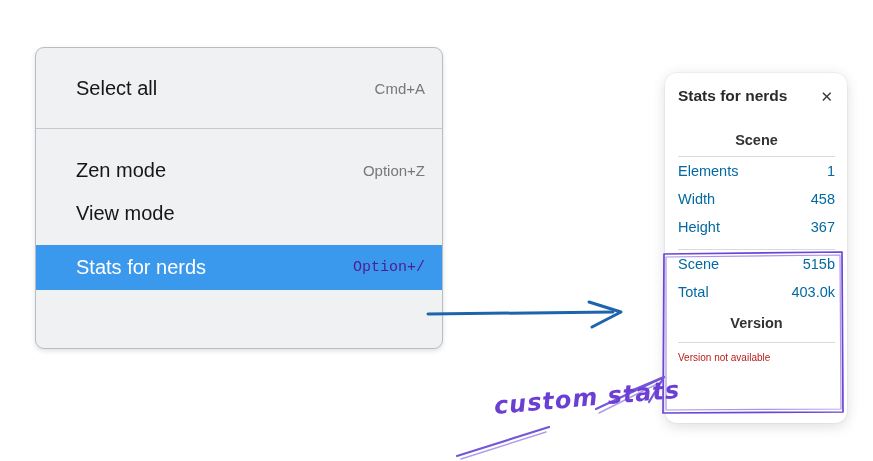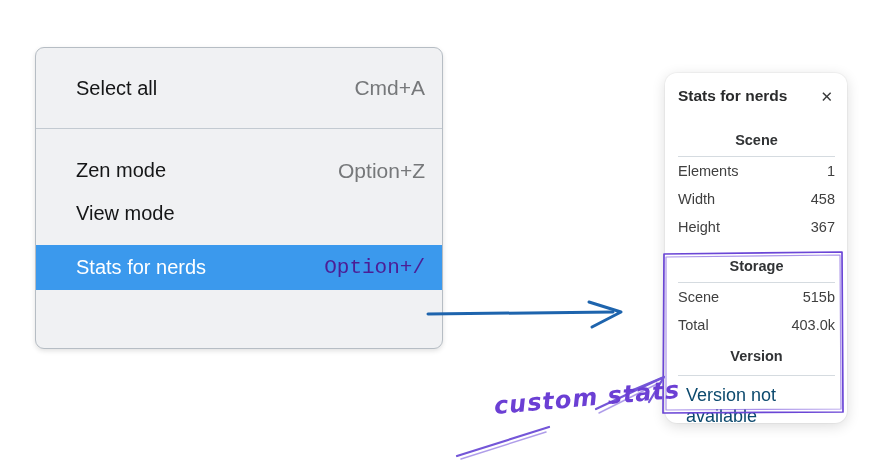--- a/index.html
+++ b/index.html
@@ -13,21 +13,21 @@
     position:absolute;left:35px;top:47px;width:408px;height:302px;
     background:#f0f1f3;border:1px solid #b6bdc4;border-radius:9px;
     box-shadow:0 2px 5px rgba(0,0,0,.12);
     box-sizing:border-box;overflow:hidden;
   }
   .menu-row{
     display:flex;justify-content:space-between;align-items:center;
     padding:0 17px 0 40px;height:43px;font-size:20px;color:#151617;
     cursor:default;
   }
-  .menu-row .shortcut{font-size:21px;color:#76787a;}
+  .menu-row .shortcut{font-size:15px;color:#76787a;}
   .menu-row.first{height:80px;}
   .menu-divider{border-top:1px solid #c3cad1;height:0;}
   .menu-group{padding-top:20px;}
   .menu-gap{height:10px;}
   .menu-row.selected{background:#3b99ed;color:#ffffff;height:45px;}
   .menu-row.selected .shortcut{color:#4c1d95;font-family:Liberation Mono, monospace;}
 
   
   .stats-panel{
     position:absolute;left:665px;top:73px;width:182px;height:350px;
@@ -40,23 +40,23 @@
   .panel-title{font-weight:bold;font-size:15.5px;color:#2a2b2c;}
   .panel-close{font-size:15px;color:#3a3b3c;line-height:1;cursor:pointer;padding:1px 2px;}
   .section-heading{text-align:center;font-weight:bold;font-size:14.5px;color:#313335;}
   .sh-scene{margin-top:26px;}
   .sh-storage{margin-top:17px;}
   .sh-version{margin-top:9px;}
   .panel-divider{border-top:1px solid #d5dbe0;margin-top:8px;}
   .pd-version{margin-top:11px;}
   .stat-row{
     display:flex;justify-content:space-between;align-items:center;
-    height:28px;font-size:14.5px;color:#404040;
+    height:28px;font-size:14.5px;color:#0369a1;
   }
-  .version-note{padding-top:9px;font-size:18px;color:#0c4a6e;margin-left:8px;}
+  .version-note{padding-top:9px;font-size:10px;color:#b91c1c;}
 
   
   .overlay{position:absolute;left:0;top:0;pointer-events:none;}
   .custom-stats{
     position:absolute;left:494px;top:392px;
     font-family:"DejaVu Sans",sans-serif;font-style:italic;font-weight:bold;
     font-size:24px;letter-spacing:1px;color:#6b3fd4;
     transform:rotate(-5deg);transform-origin:left center;
     white-space:nowrap;
   }
@@ -102,21 +102,20 @@
     </div>
     <div class="stat-row">
       <span>Width</span>
       <span>458</span>
     </div>
     <div class="stat-row">
       <span>Height</span>
       <span>367</span>
     </div>
 
-    <div class="section-heading sh-storage">Storage</div>
     <div class="panel-divider"></div>
     <div class="stat-row">
       <span>Scene</span>
       <span>515b</span>
     </div>
     <div class="stat-row">
       <span>Total</span>
       <span>403.0k</span>
     </div>
 

